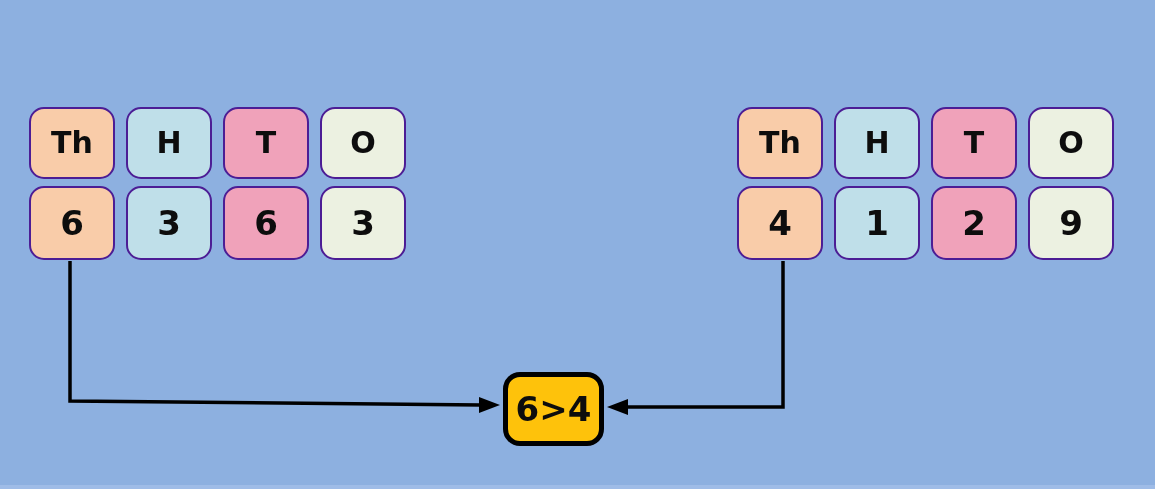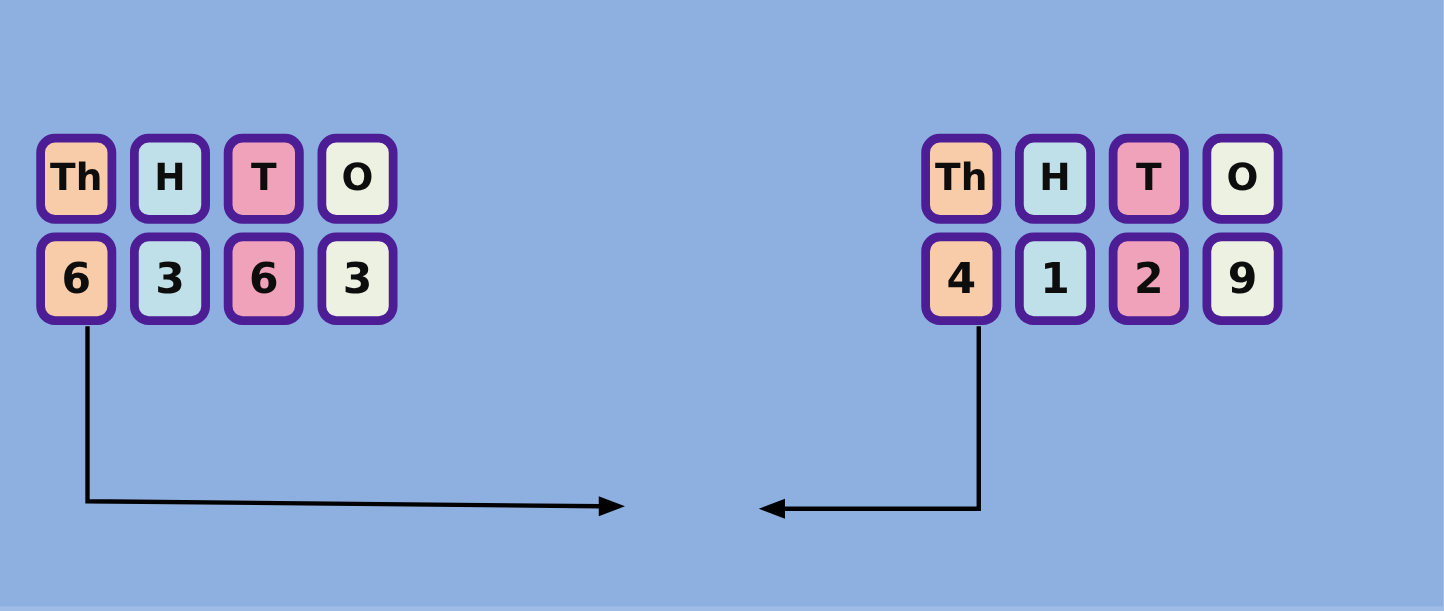--- a/index.html
+++ b/index.html
@@ -21,23 +21,23 @@
     top: 107px;
     display: flex;
     flex-direction: column;
     gap: 7px;
   }
   .group.left  { left: 29px; }
   .group.right { left: 737px; }
   .row { display: flex; gap: 11px; }
   .cell {
     box-sizing: border-box;
-    width: 64px;
+    width: 86px;
     height: 72px;
-    border: 7px solid #4c1d95;
+    border: 2px solid #4c1d95;
     border-radius: 15px;
     display: flex;
     align-items: center;
     justify-content: center;
     font-weight: bold;
     font-size: 30px;
     color: #0d0d0d;
     line-height: 1;
     text-align: right;
   }
@@ -105,16 +105,17 @@
       <div class="cell" style="background-color: rgb(236, 241, 225);">O</div>
     </div>
     <div class="row digits">
       <div class="cell" style="background-color: rgb(249, 204, 169);">4</div>
       <div class="cell" style="background-color: rgb(191, 223, 233);">1</div>
       <div class="cell" style="background-color: rgb(240, 162, 186);">2</div>
       <div class="cell" style="background-color: rgb(236, 241, 225);">9</div>
     </div>
   </div>
 
+  <div class="compare-box" style="background-color: rgb(254, 194, 11);">6&gt;4</div>
 
   <div class="bottom-strip" style="background-color: rgb(159, 188, 231);"></div>
 
 </div>
 
 </body></html>

